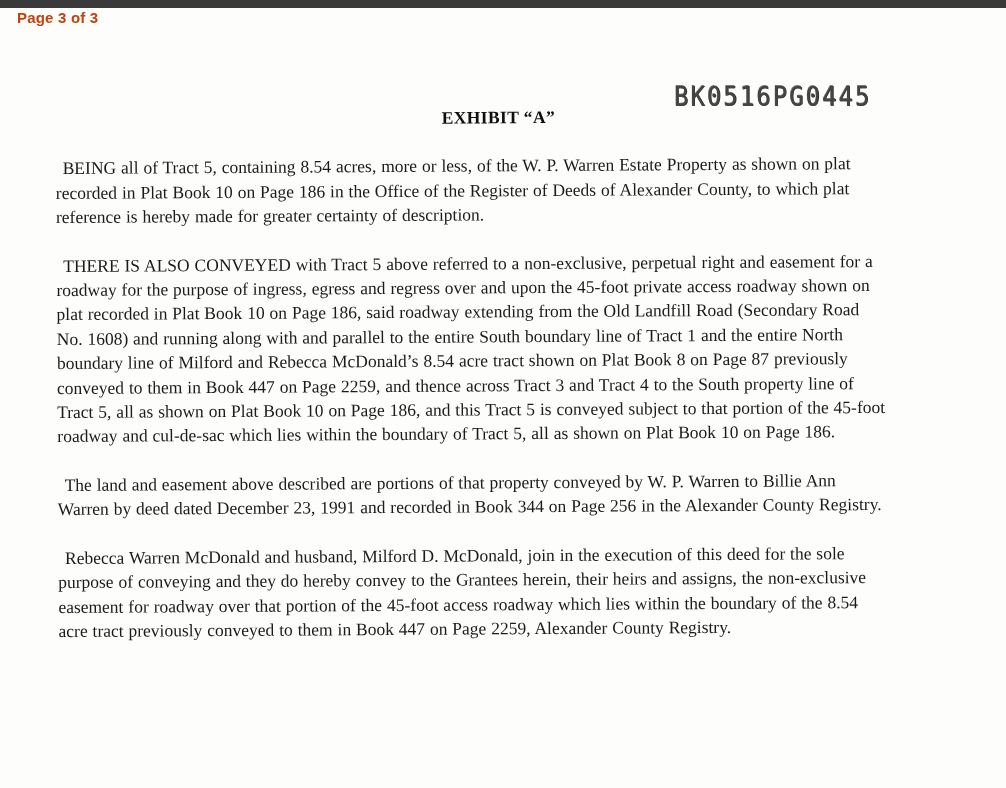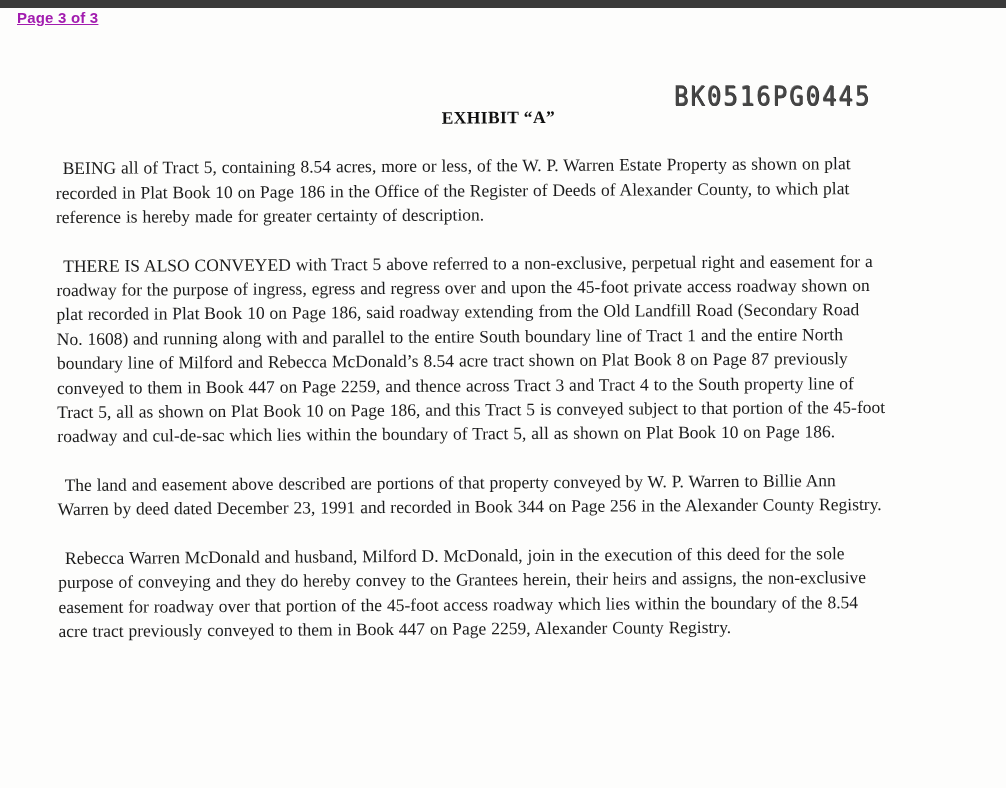--- a/index.html
+++ b/index.html
@@ -23,23 +23,22 @@
     height: 8px;
     background: #3a3a3a;
   }
   .page-label {
     position: absolute;
     top: 9px;
     left: 17px;
     font-family: "Liberation Sans", sans-serif;
     font-weight: bold;
     font-size: 15px;
-    color: #a21caf;
+    color: #c2410c;
     letter-spacing: 0.2px;
-    text-decoration: underline;
   }
   .stamp {
     position: absolute;
     top: 83px;
     left: 674px;
     font-family: "DejaVu Sans Mono", monospace;
     font-size: 24px;
     letter-spacing: 2px;
     color: #454545;
     text-shadow: 0.6px 0.6px 0 #2e2e2e, -0.3px -0.3px 0 #777;

